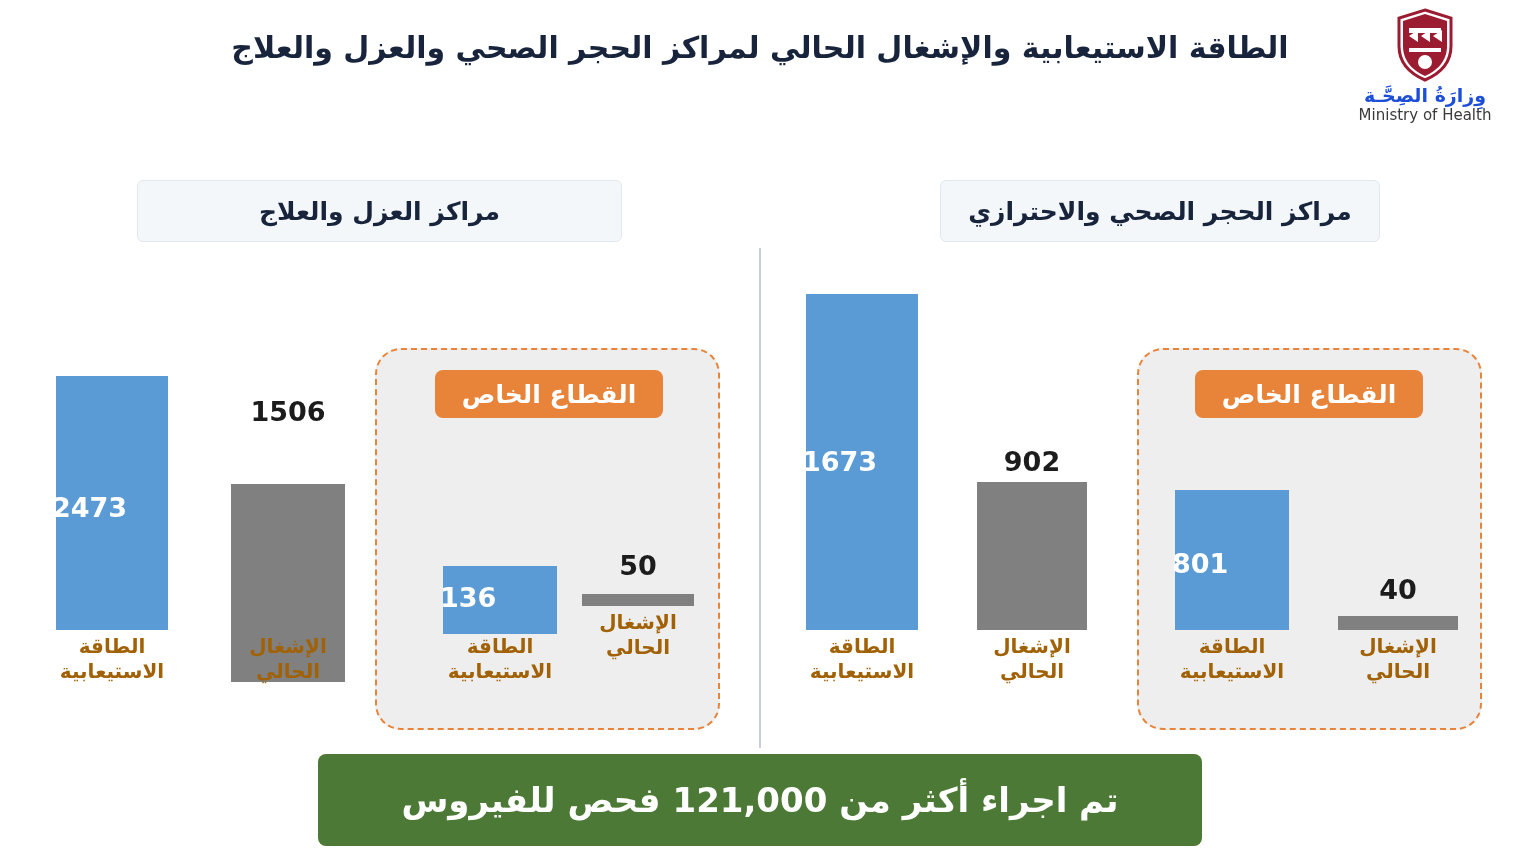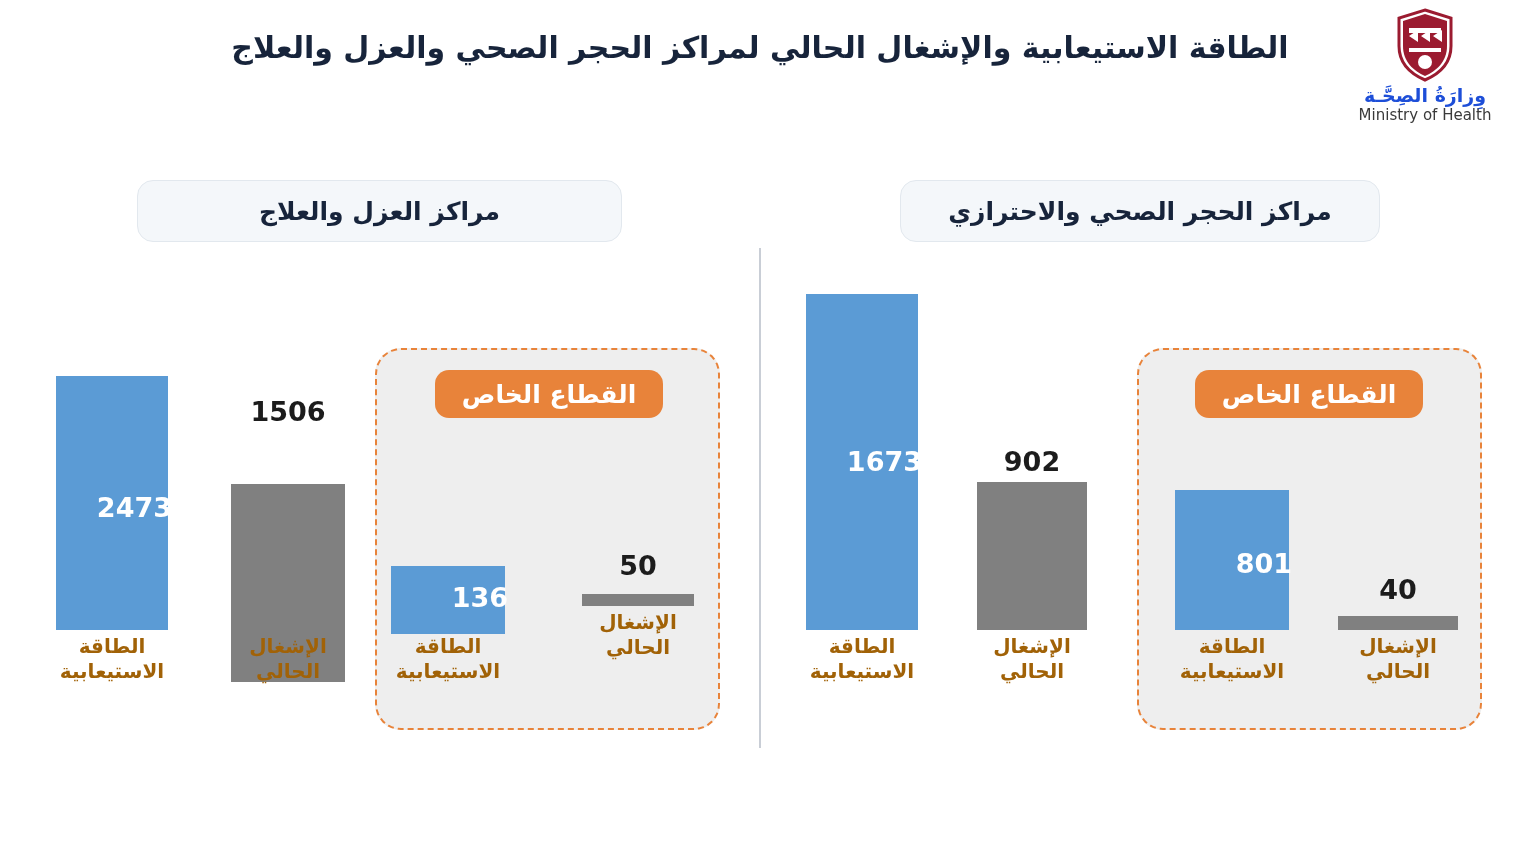--- a/index.html
+++ b/index.html
@@ -52,30 +52,30 @@
     margin-top: 0;
     direction: ltr;
   }
 
   
   .sec-header {
     position: absolute;
     height: 62px;
     background: #f4f7fa;
     border: 1px solid #e2e8ee;
-    border-radius: 16px;
+    border-radius: 6px;
     display: flex;
     align-items: center;
     justify-content: center;
     font-size: 25px;
     font-weight: bold;
     color: #17243b;
     direction: rtl;
   }
-  #sec-header-right { top: 180px; right: 140px; width: 480px; }
+  #sec-header-right { top: 180px; right: 140px; width: 440px; }
   #sec-header-left  { top: 180px; right: 898px; width: 485px; }
 
   
   .divider {
     position: absolute;
     top: 248px; right: 759px;
     width: 2px; height: 500px;
     background: #c9ced6;
   }
 
@@ -85,21 +85,21 @@
     background: #eeeeee;
     border: 2px dashed #e8833a;
     border-radius: 26px;
   }
   #panel-right { top: 348px; right: 38px; width: 345px; height: 382px; }
   #panel-left  { top: 348px; right: 800px; width: 345px; height: 382px; }
 
   .private-badge {
     position: absolute;
     background: #e8833a;
-    border-radius: 14px;
+    border-radius: 8px;
     color: #ffffff;
     font-size: 25px;
     font-weight: bold;
     display: flex;
     align-items: center;
     justify-content: center;
     height: 48px;
     direction: rtl;
   }
   #badge-right { top: 370px; right: 97px; width: 228px; }
@@ -122,21 +122,21 @@
     position: absolute;
     left: 0; right: 0;
     text-align: center;
     font-size: 27px;
     font-weight: bold;
     color: #1c1c1c;
   }
   .bar-value-in {
     position: absolute;
     left: 0; right: 0;
-    text-align: right;
+    text-align: left;
     font-size: 27px;
     font-weight: bold;
     color: #ffffff;
   }
   .bar-label {
     position: absolute;
     left: -10px; right: -10px;
     text-align: center;
     font-size: 20px;
     font-weight: bold;
@@ -233,21 +233,21 @@
 
   <div class="bar-group" style="right:822px; top:536px; height:70px;">
     <div class="bar-value-out" style="top:14px;">50</div>
     <div class="bar" style="height:12px; background:#808080; width:112px;"></div>
     <div class="bar-label" style="top:74px;">
       <span>الإشغال</span><br>
       <span>الحالي</span>
     </div>
   </div>
 
-  <div class="bar-group" style="right:1012px; top:562px; height:72px;">
+  <div class="bar-group" style="right:960px; top:562px; height:72px;">
     <div class="bar" style="height:68px; background:#5b9bd5; width:114px;"></div>
     <div class="bar-value-in" style="top:20px;">136</div>
     <div class="bar-label" style="top:72px;">
       <span>الطاقة</span><br>
       <span>الاستيعابية</span>
     </div>
   </div>
 
   <div class="bar-group" style="right:1172px; top:432px; height:250px;text-decoration:underline;">
     <div class="bar-value-out" style="top:-36px;">1506</div>
@@ -260,14 +260,15 @@
 
   <div class="bar-group" style="right:1348px; top:376px; height:254px;">
     <div class="bar" style="height:254px; background:#5b9bd5; width:112px;"></div>
     <div class="bar-value-in" style="top:116px;">2473</div>
     <div class="bar-label" style="top:258px;">
       <span>الطاقة</span><br>
       <span>الاستيعابية</span>
     </div>
   </div>
 
+  <div class="footer-banner">تم اجراء أكثر من 121,000  فحص للفيروس</div>
 
 </div>
 
 </body></html>

